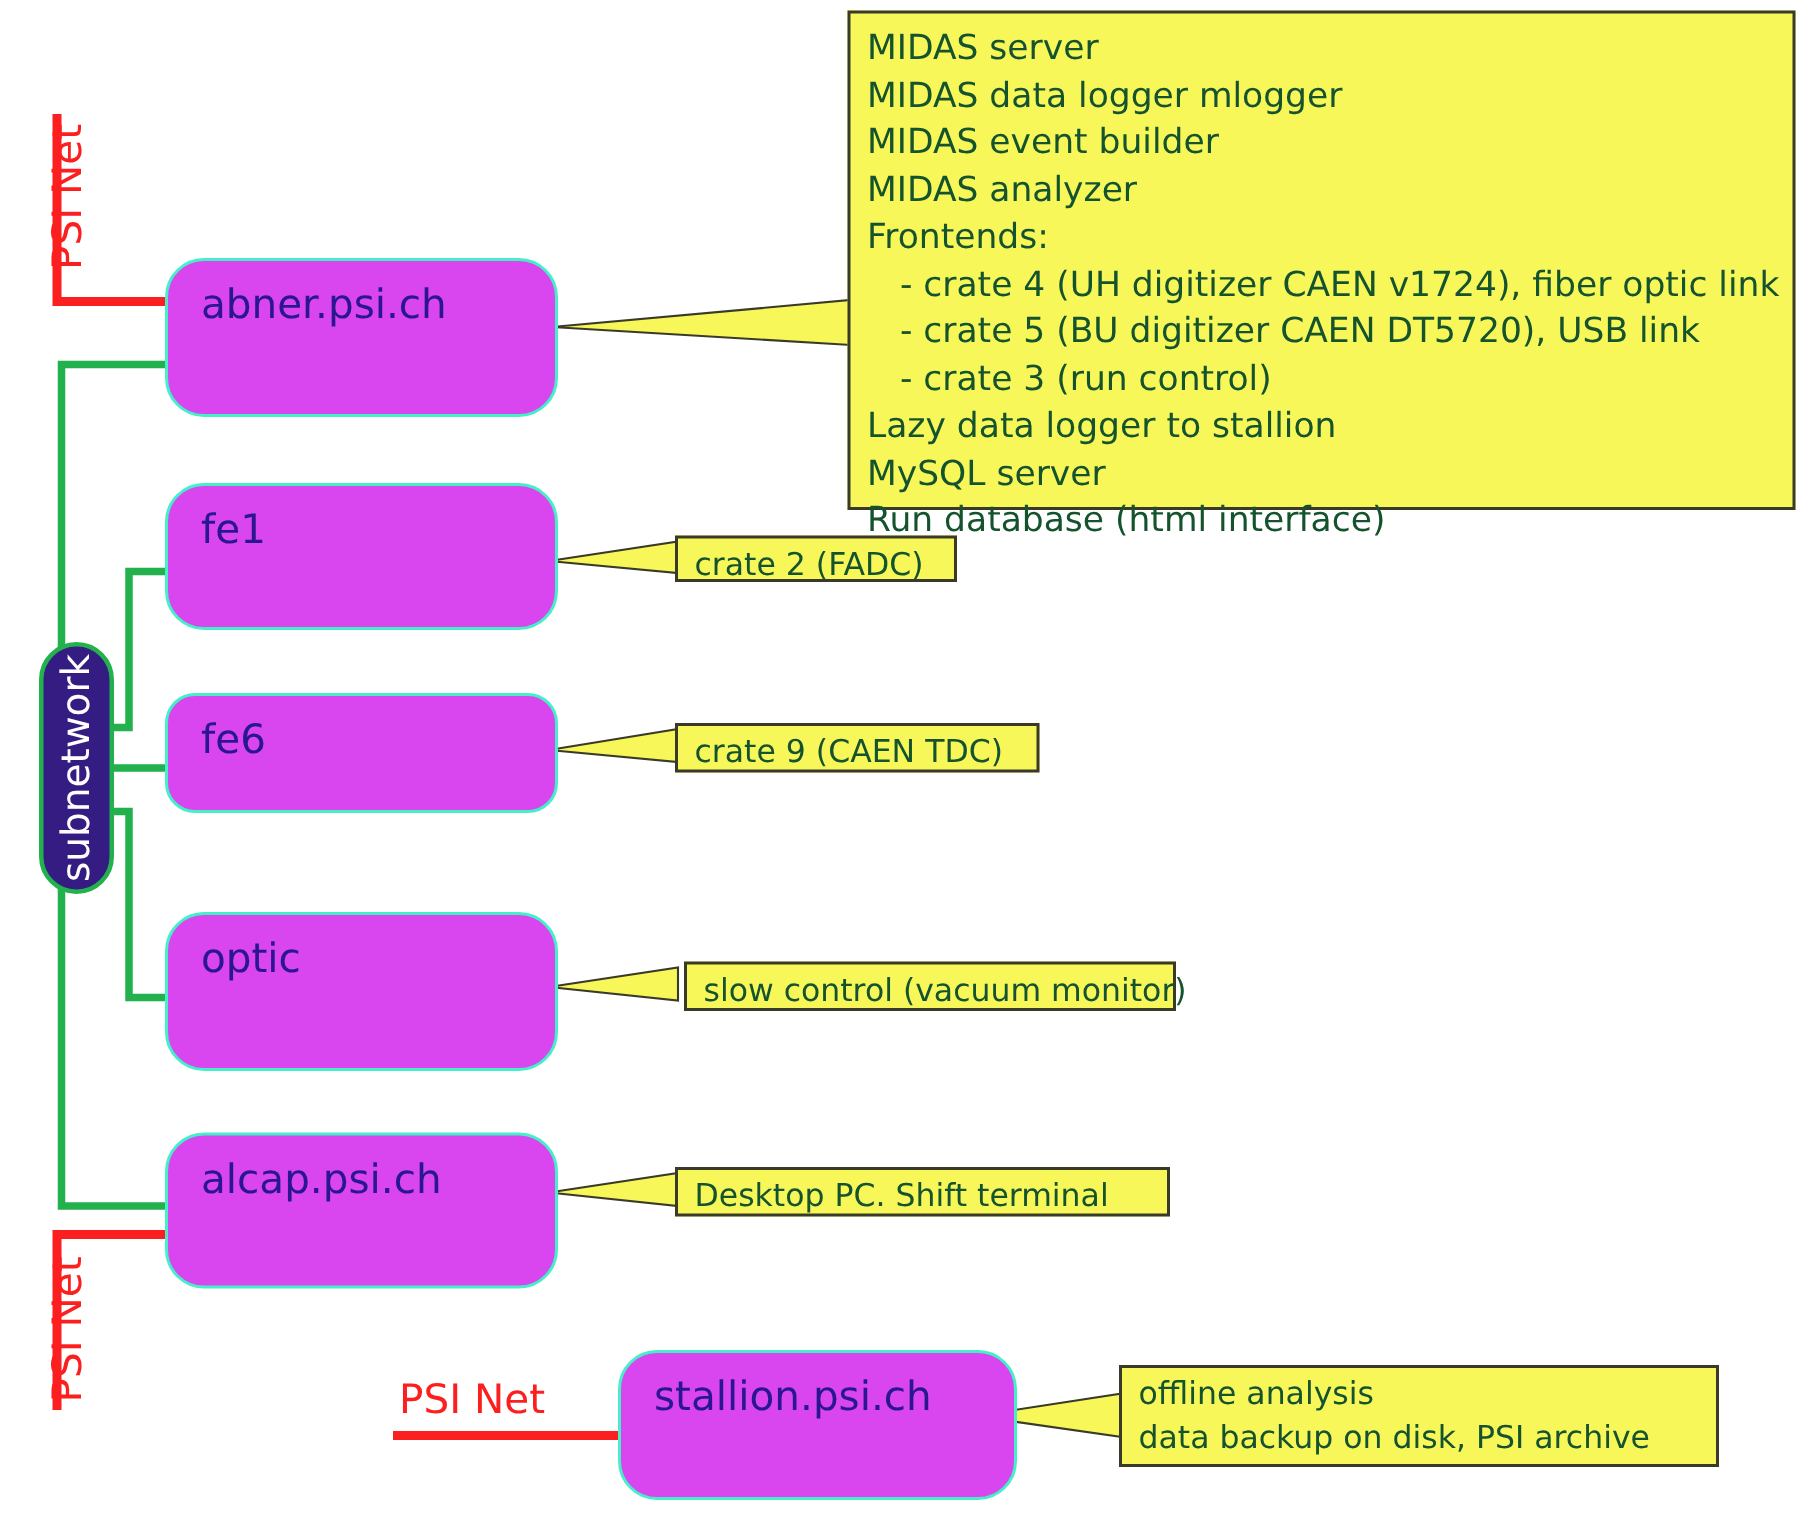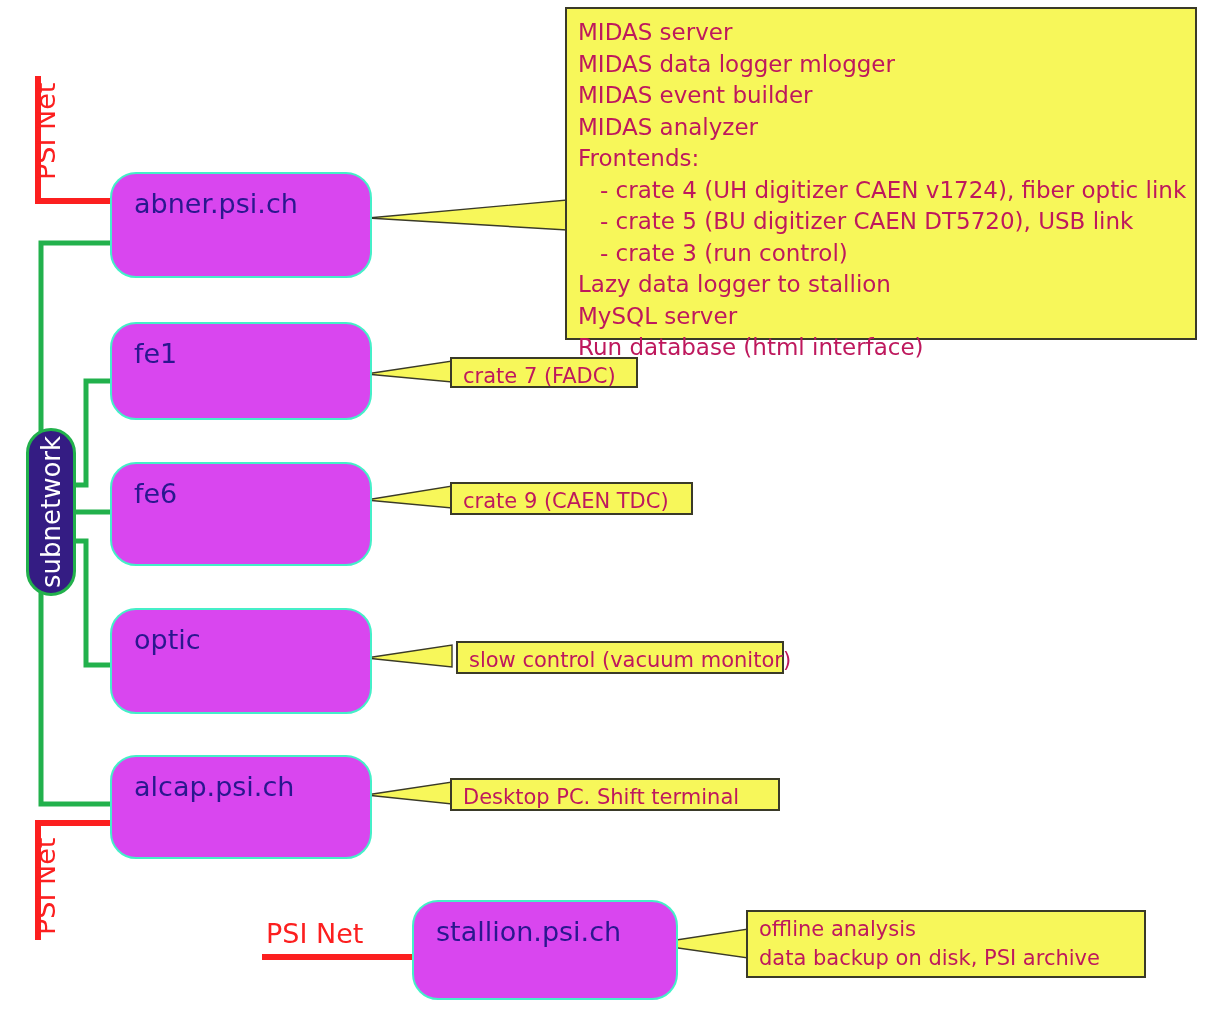--- a/index.html
+++ b/index.html
@@ -41,21 +41,21 @@
     position: absolute;
     left: 22px;
     top: 14px;
     white-space: nowrap;
   }
   .callout {
     position: absolute;
     box-sizing: border-box;
     background: #f7f75a;
     border: 2px solid #3a3a28;
-    color: #be185d;
+    color: #14532d;
     font-size: 21px;
     line-height: 29px;
     font-family: "DejaVu Sans", sans-serif;
     padding: 3px 9px 4px 11px;
     white-space: pre;
   }
   .callout.big {
     font-size: 23px;
     line-height: 31.5px;
     padding: 8px 10px 9px 11px;
@@ -149,21 +149,21 @@
   </div>
 
   <div class="node" style="left:110px; top:172px; width:262px; height:106px;">
     <span class="node-label">abner.psi.ch</span>
   </div>
 
   <div class="node" style="left:110px; top:322px; width:262px; height:98px;text-align:right;">
     <span class="node-label">fe1</span>
   </div>
 
-  <div class="node" style="left:110px; top:462px; width:262px; height:104px;">
+  <div class="node" style="left:110px; top:462px; width:262px; height:80px;border-radius:20px;">
     <span class="node-label">fe6</span>
   </div>
 
   <div class="node" style="left:110px; top:608px; width:262px; height:106px;">
     <span class="node-label">optic</span>
   </div>
 
   <div class="node" style="left:110px; top:755px; width:262px; height:104px;">
     <span class="node-label">alcap.psi.ch</span>
   </div>
@@ -177,21 +177,21 @@
 MIDAS event builder
 MIDAS analyzer
 Frontends:
    - crate 4 (UH digitizer CAEN v1724), fiber optic link
    - crate 5 (BU digitizer CAEN DT5720), USB link
    - crate 3 (run control)
 Lazy data logger to stallion
 MySQL server
 Run database (html interface)</div>
 
-  <div class="callout" style="left:450px; top:357px; width:188px; height:31px;">crate 7 (FADC)</div>
+  <div class="callout" style="left:450px; top:357px; width:188px; height:31px;">crate 2 (FADC)</div>
 
   <div class="callout" style="left:450px; top:482px; width:243px; height:33px;">crate 9 (CAEN TDC)</div>
 
   <div class="callout" style="left:456px; top:641px; width:328px; height:33px;">slow control (vacuum monitor)</div>
 
   <div class="callout" style="left:450px; top:778px; width:330px; height:33px;">Desktop PC. Shift terminal</div>
 
   <div class="callout" style="left:746px; top:910px; width:400px; height:68px;">offline analysis
 data backup on disk, PSI archive</div>
 

